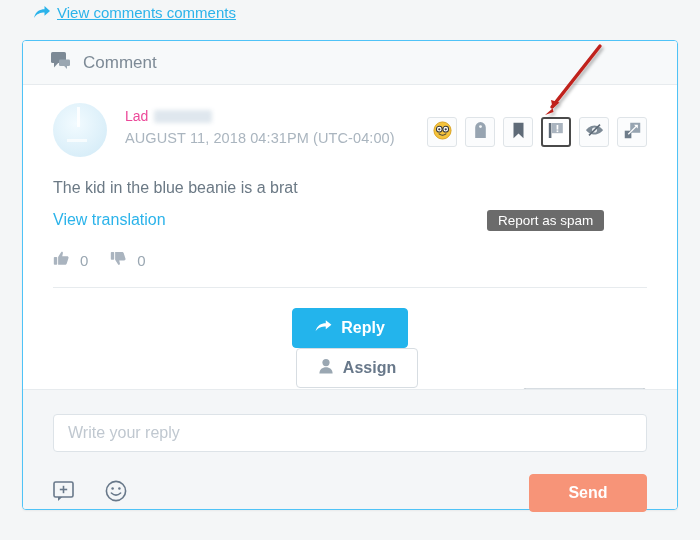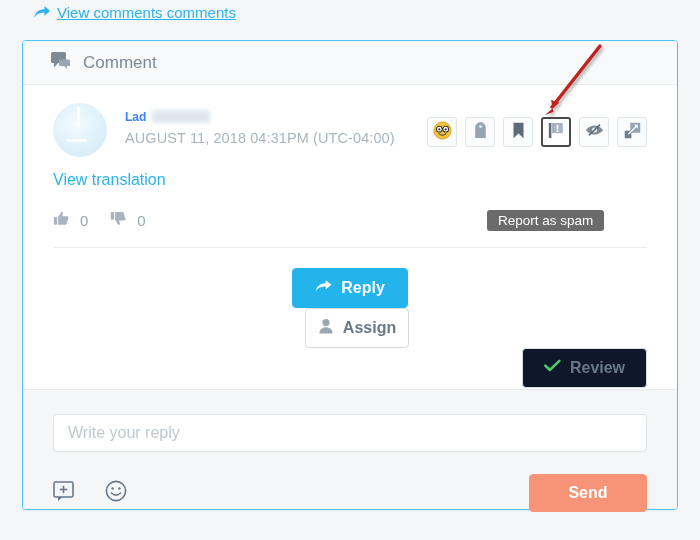--- a/index.html
+++ b/index.html
@@ -68,21 +68,21 @@
     background: rgba(255,255,255,.85);
   }
   #avatar::after {
     content:"";
     position:absolute; left:14px; top:36px; width:20px; height:3px;
     background: rgba(255,255,255,.7);
   }
 
   #author-meta { margin-left: 18px; padding-top: 4px; }
   #author-name {
-    font-size: 12px; font-weight: bold; color: #3b82f6;
+    font-size: 14px; font-weight: normal; color: #ec4899;
     display: inline-block;
   }
   #author-name-redacted {
     display: inline-block;
     margin-left: 6px;
     width: 58px; height: 13px;
     background: #dfe7ee;
     border-radius: 2px;
     filter: blur(2.2px);
     vertical-align: middle;
@@ -166,21 +166,21 @@
     font-size: 16px; font-weight: bold;
     cursor: pointer;
     padding: 0 18px;
   }
   #reply-button {
     background: #23b4ec; color: #fff; border: 1px solid #23b4ec;
     width: 116px;
   }
   #assign-button {
     background: #fff; color: #68788a; border: 1px solid #d7dde2;
-    margin-left: 14px; width: 104px;
+    margin-left: 14px; width: 122px;
   }
   #review-button {
     background: #0f172a; color: #68788a; border: 1px solid #d7dde2;
     margin-left: auto; width: 125px;
   }
 
   
   #reply-section {
     position: absolute;
     left: 0; right: 0; bottom: 0; top: 348px;
@@ -330,20 +330,21 @@
           </span>
         </div>
 
       </div>
     </div>
 
     <div id="spam-tooltip">
       <span>Report as spam</span>
     </div>
 
+    <div id="comment-text">The kid in the blue beanie is a brat</div>
     <div><span id="view-translation">View translation</span></div>
 
     <div id="vote-row">
       <div class="vote">
         <span>
           <svg width="17" height="15" viewBox="0 0 18 16">
             <path d="M5.4 6.3 L8.6 1.2 C9.4 0.2 10.8 1 10.5 2.2 L9.8 5.6 L15 5.6
                      C16.2 5.6 16.8 6.6 16.4 7.6 L14.6 13.2 C14.3 14.1 13.6 14.6 12.7 14.6
                      L5.4 14.6 Z" fill="#aab4bf"></path>
             <rect x="0.8" y="6.3" width="3.6" height="8.3" rx="0.8" fill="#aab4bf"></rect>

